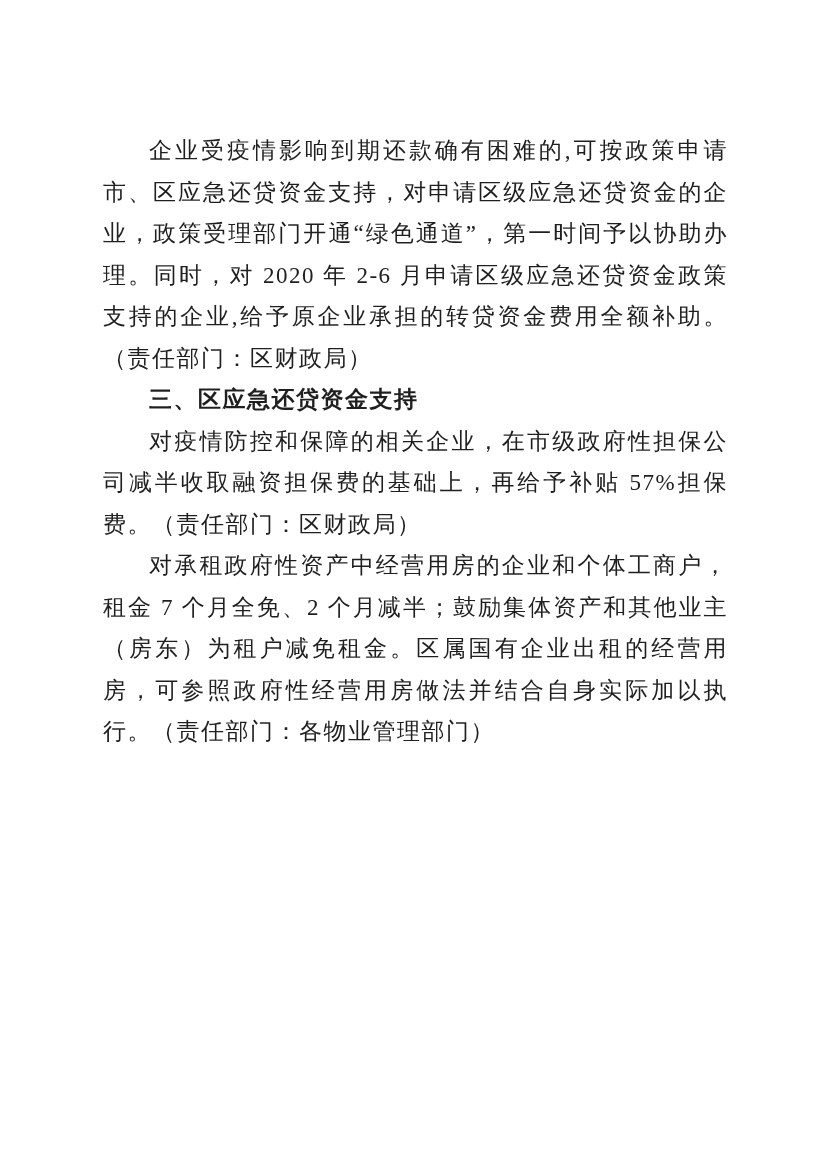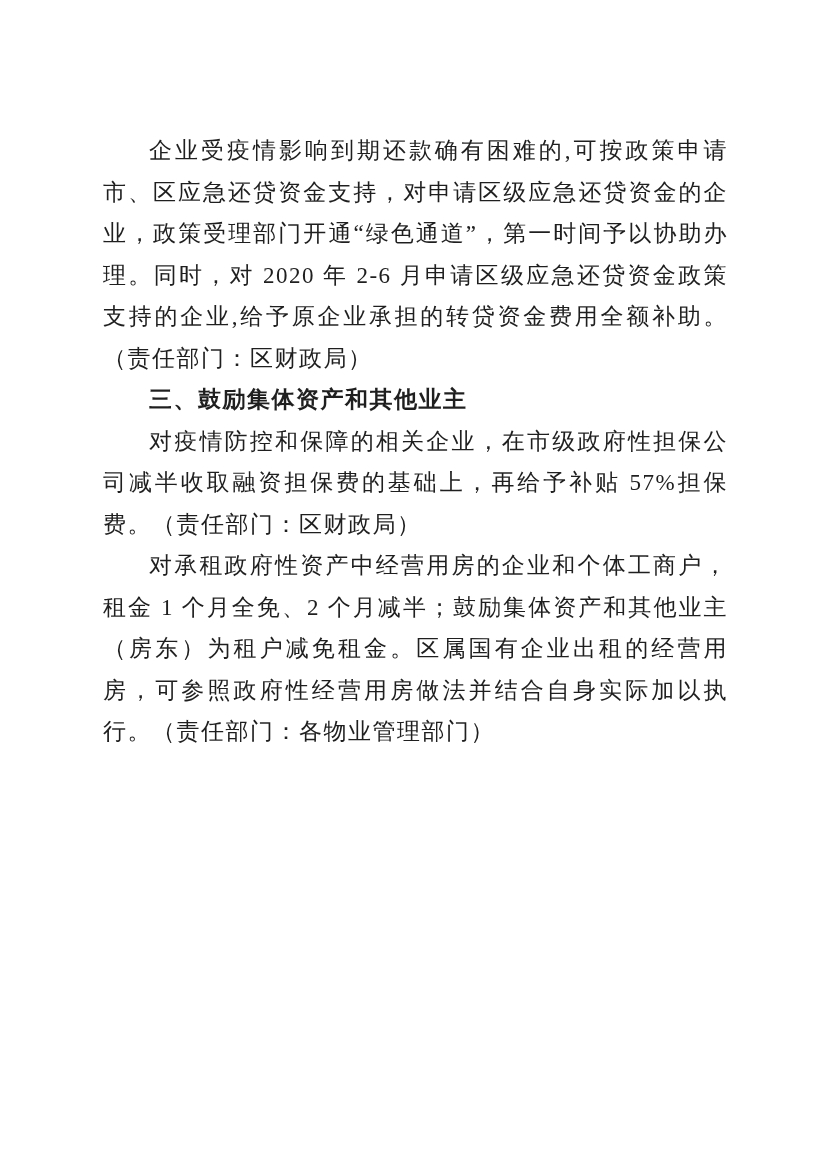--- a/index.html
+++ b/index.html
@@ -50,18 +50,18 @@
     color: #2a2a2a;
     font-family: "Liberation Serif", "DejaVu Serif", serif;
   }
 </style>
 </head>
 <body>
 
 <div class="page">
   <div class="content">
     <p class="para">企业受疫情影响到期还款确有困难的,可按政策申请市、区应急还贷资金支持，对申请区级应急还贷资金的企业，政策受理部门开通“绿色通道”，第一时间予以协助办理。同时，对 2020 年 2-6 月申请区级应急还贷资金政策支持的企业,给予原企业承担的转贷资金费用全额补助。（责任部门：区财政局）</p>
-    <h2 class="heading">三、鼓励集体资产和其他业主</h2>
+    <h2 class="heading">三、区应急还贷资金支持</h2>
     <p class="para">对疫情防控和保障的相关企业，在市级政府性担保公司减半收取融资担保费的基础上，再给予补贴 57%担保费。（责任部门：区财政局）</p>
-    <p class="para">对承租政府性资产中经营用房的企业和个体工商户，租金 1 个月全免、2 个月减半；鼓励集体资产和其他业主（房东）为租户减免租金。区属国有企业出租的经营用房，可参照政府性经营用房做法并结合自身实际加以执行。（责任部门：各物业管理部门）</p>
+    <p class="para">对承租政府性资产中经营用房的企业和个体工商户，租金 7 个月全免、2 个月减半；鼓励集体资产和其他业主（房东）为租户减免租金。区属国有企业出租的经营用房，可参照政府性经营用房做法并结合自身实际加以执行。（责任部门：各物业管理部门）</p>
   </div>
   <div class="page-number">— 3 —</div>
 </div>
 
 </body></html>

